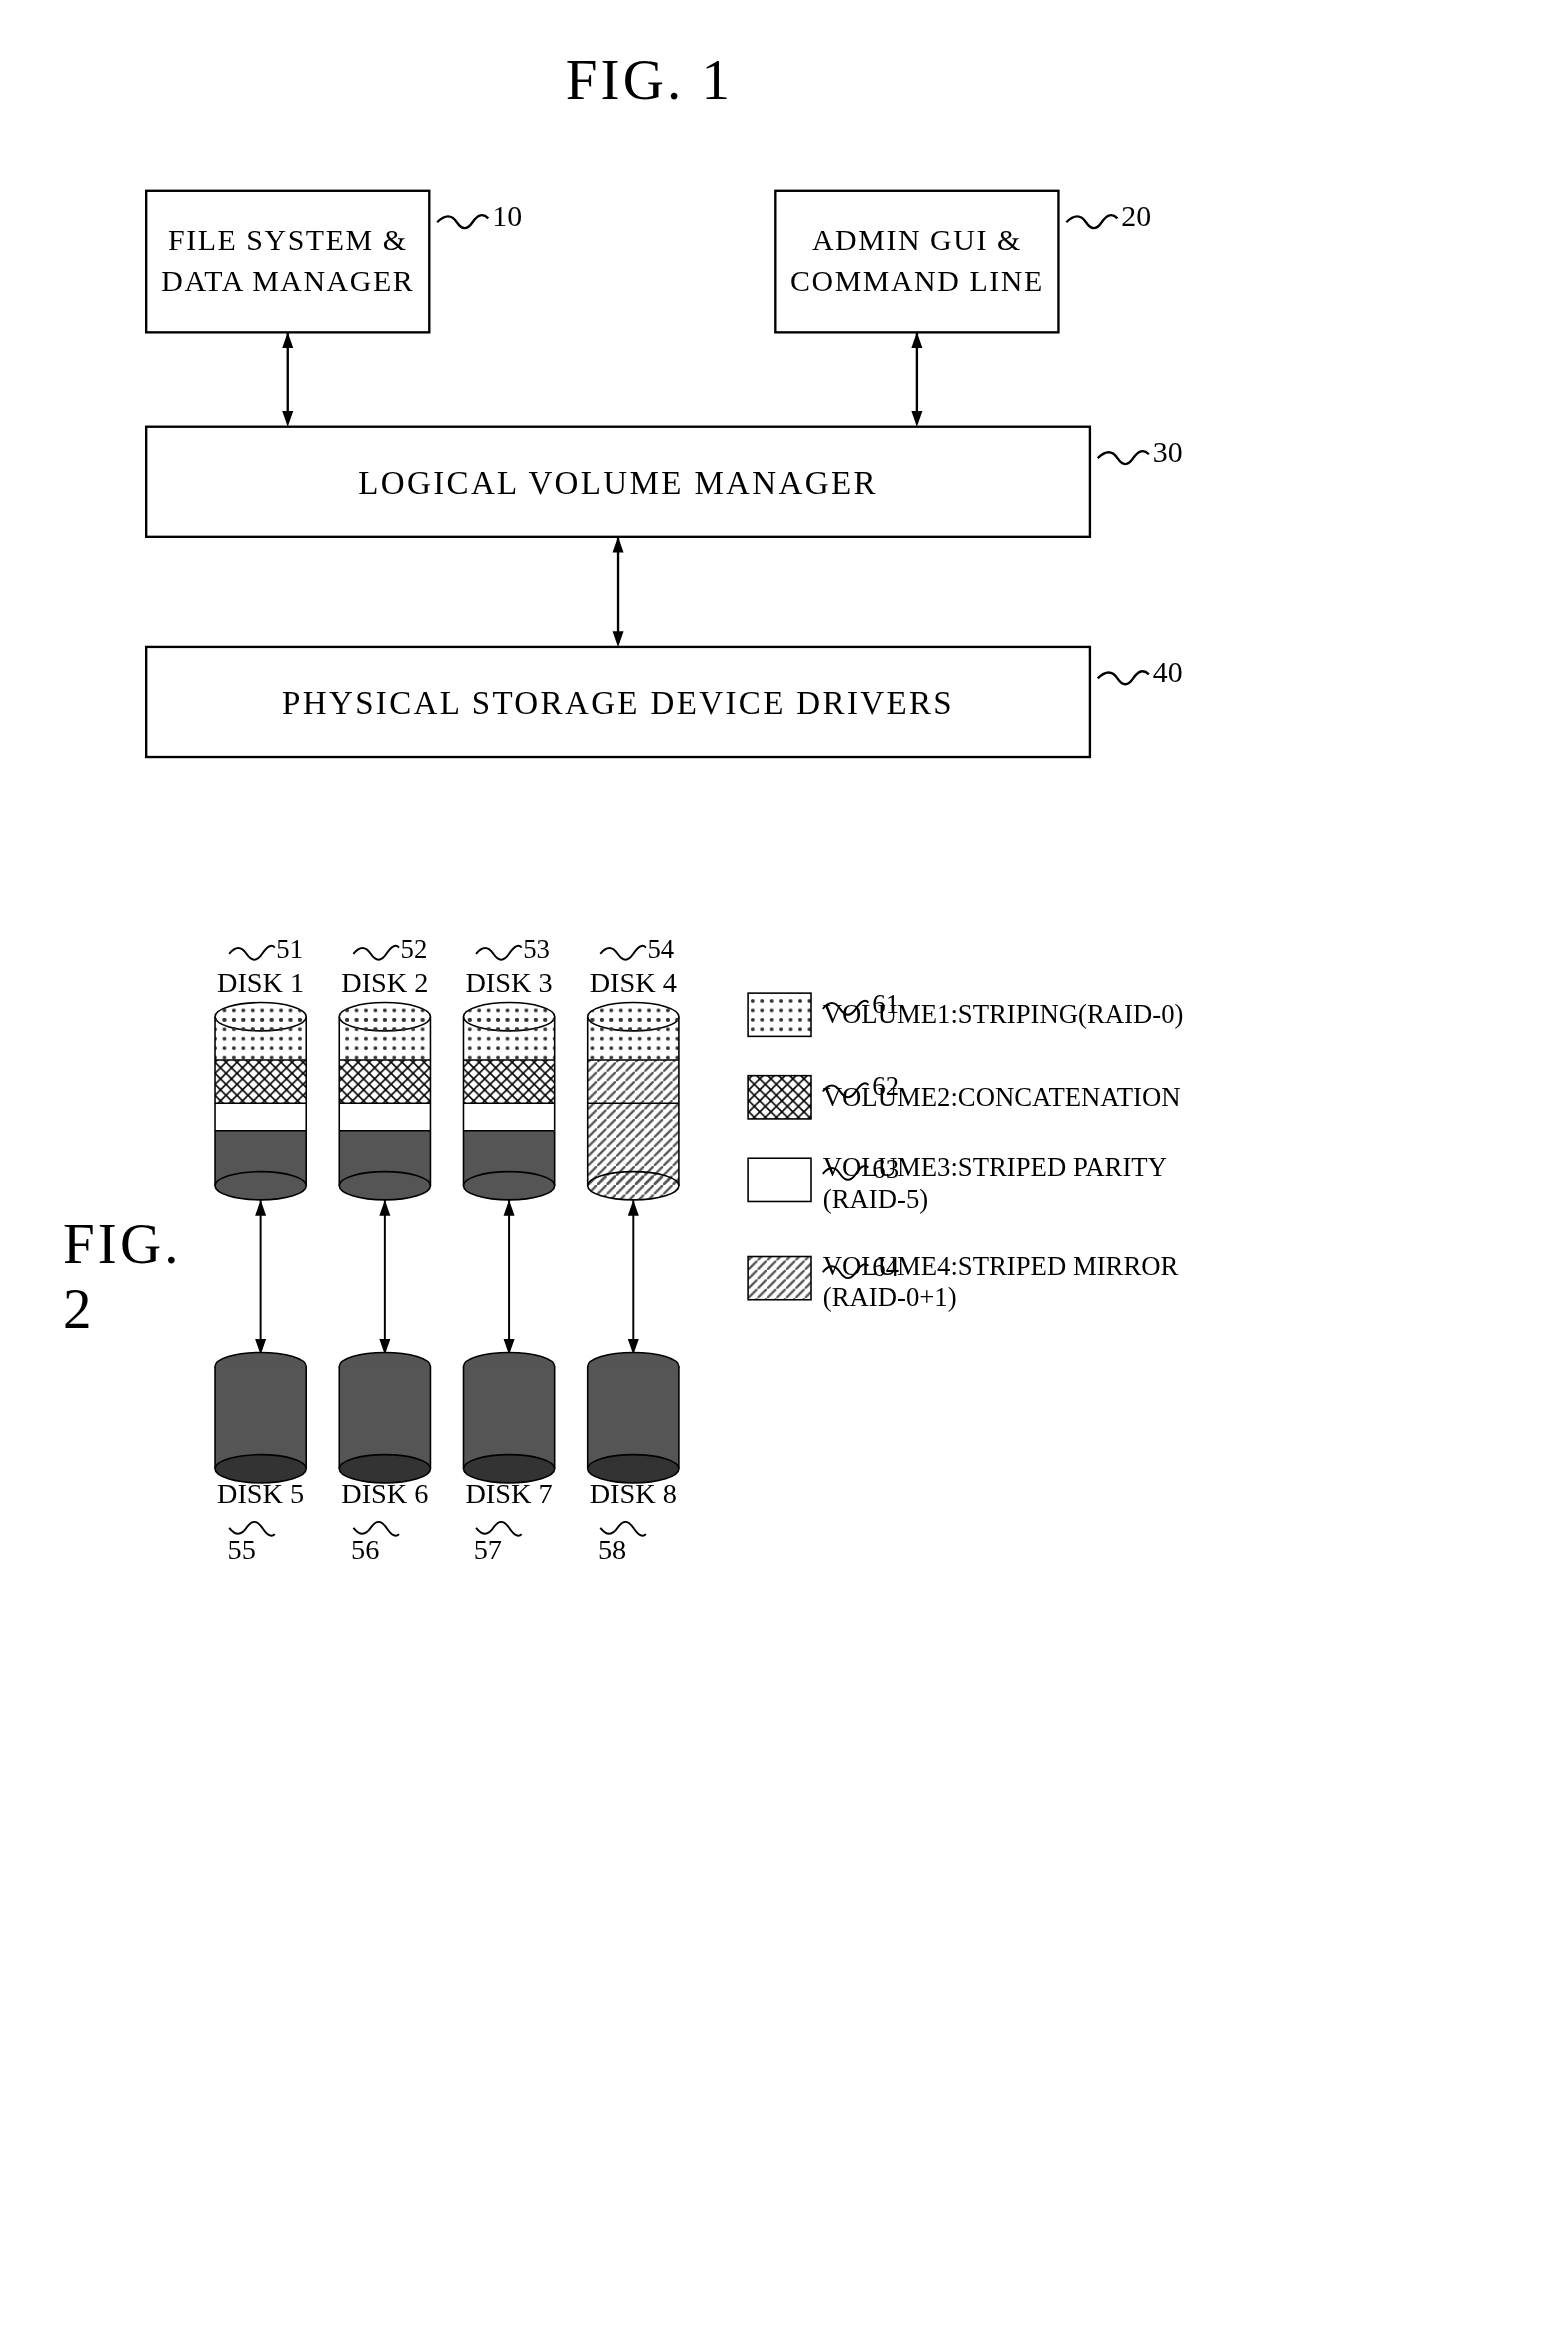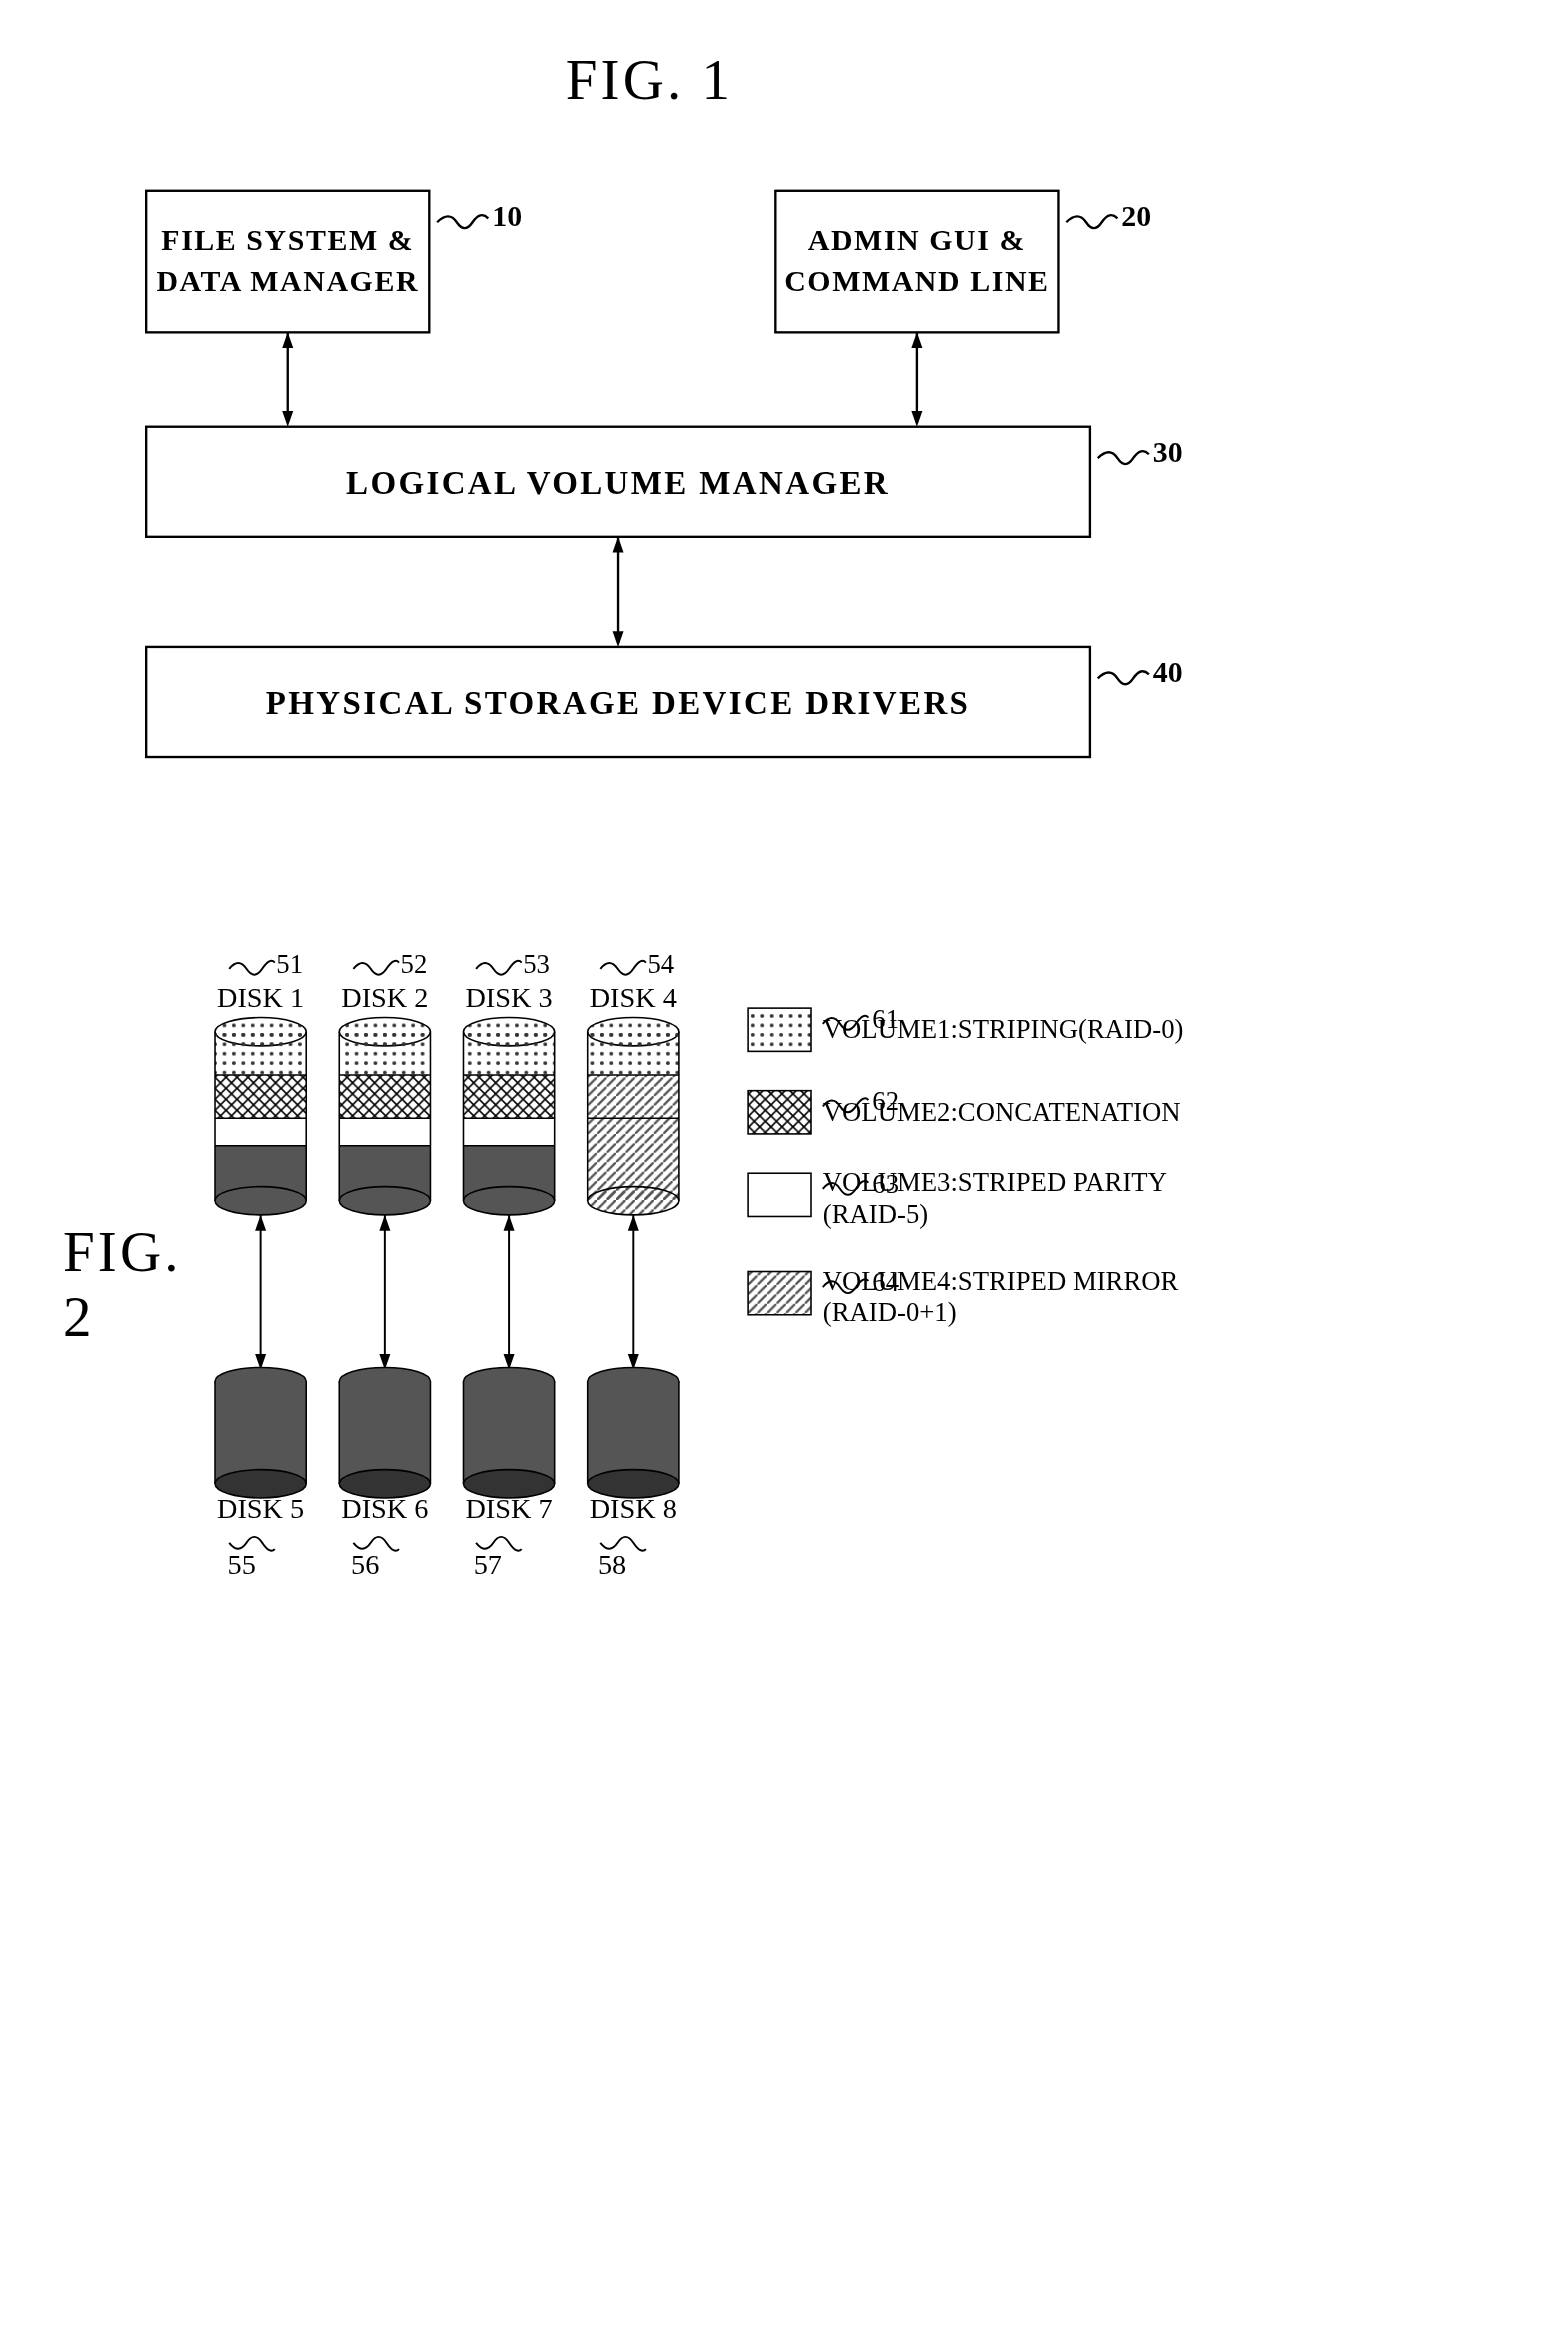--- a/index.html
+++ b/index.html
@@ -33,21 +33,20 @@
       font-weight: normal;
       letter-spacing: 3.1px;
       margin-bottom: 63px;
       font-family: 'Times New Roman', Times, serif;
     }
 
     .fig1-diagram {
       position: relative;
       width: 1101px;
       height: 645px;
-      font-weight: bold;
     }
 
     
     .diagram-svg {
       position: absolute;
       top: 0;
       left: 0;
       width: 100%;
       height: 100%;
       overflow: visible;
@@ -57,21 +56,21 @@
     .fig2-section {
       display: flex;
       align-items: center;
       margin-top: 47px;
     }
 
     .fig2-diagram {
       position: relative;
       width: 1258px;
       height: 786px;
-      margin-top: 46px;
+      margin-top: 31px;
     }
 
   </style>
 </head>
 <body>
 
 <div class="page">
 
   <div class="fig1-section">
     <div class="fig-title">FIG. 1</div>

